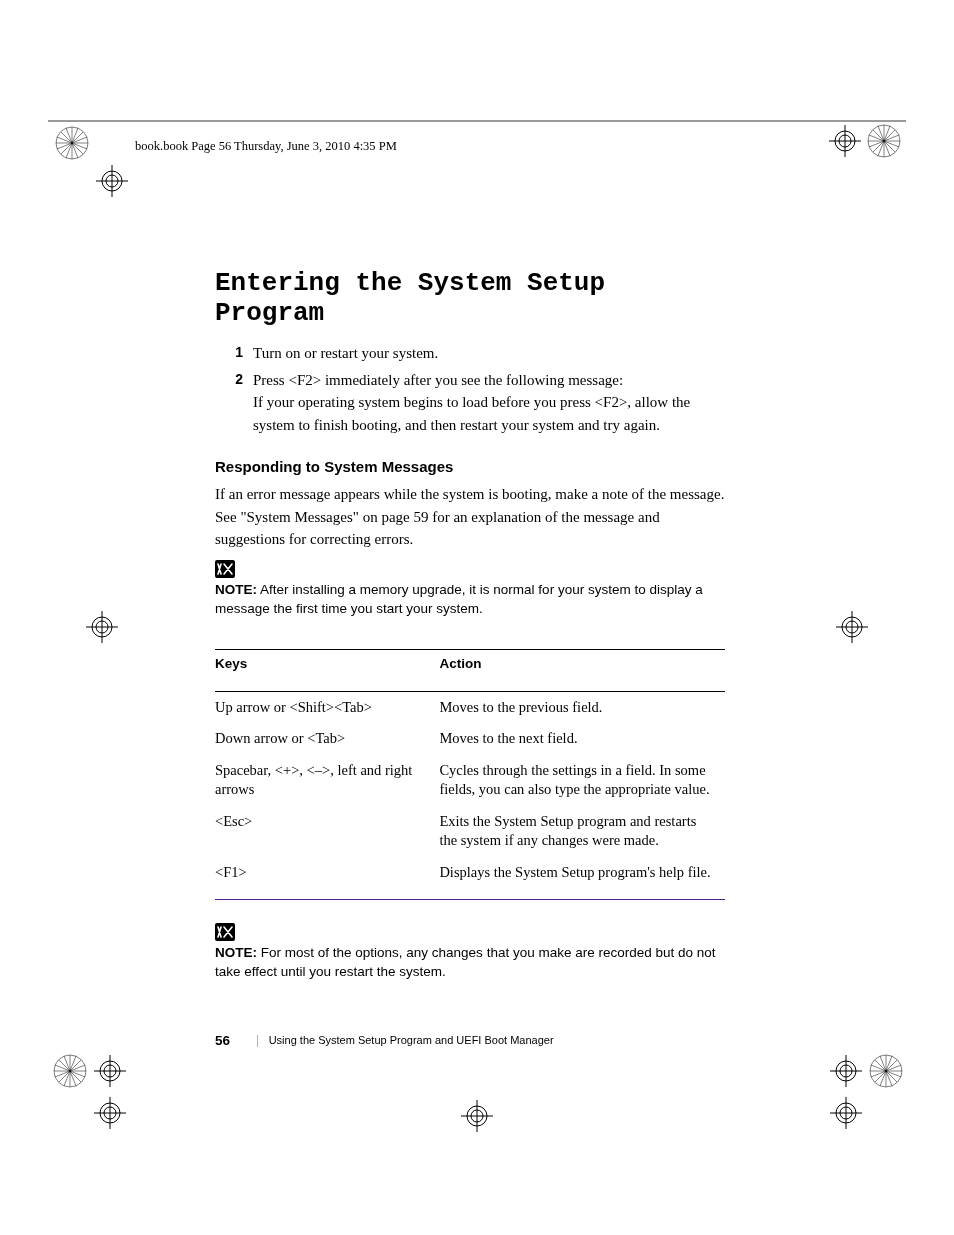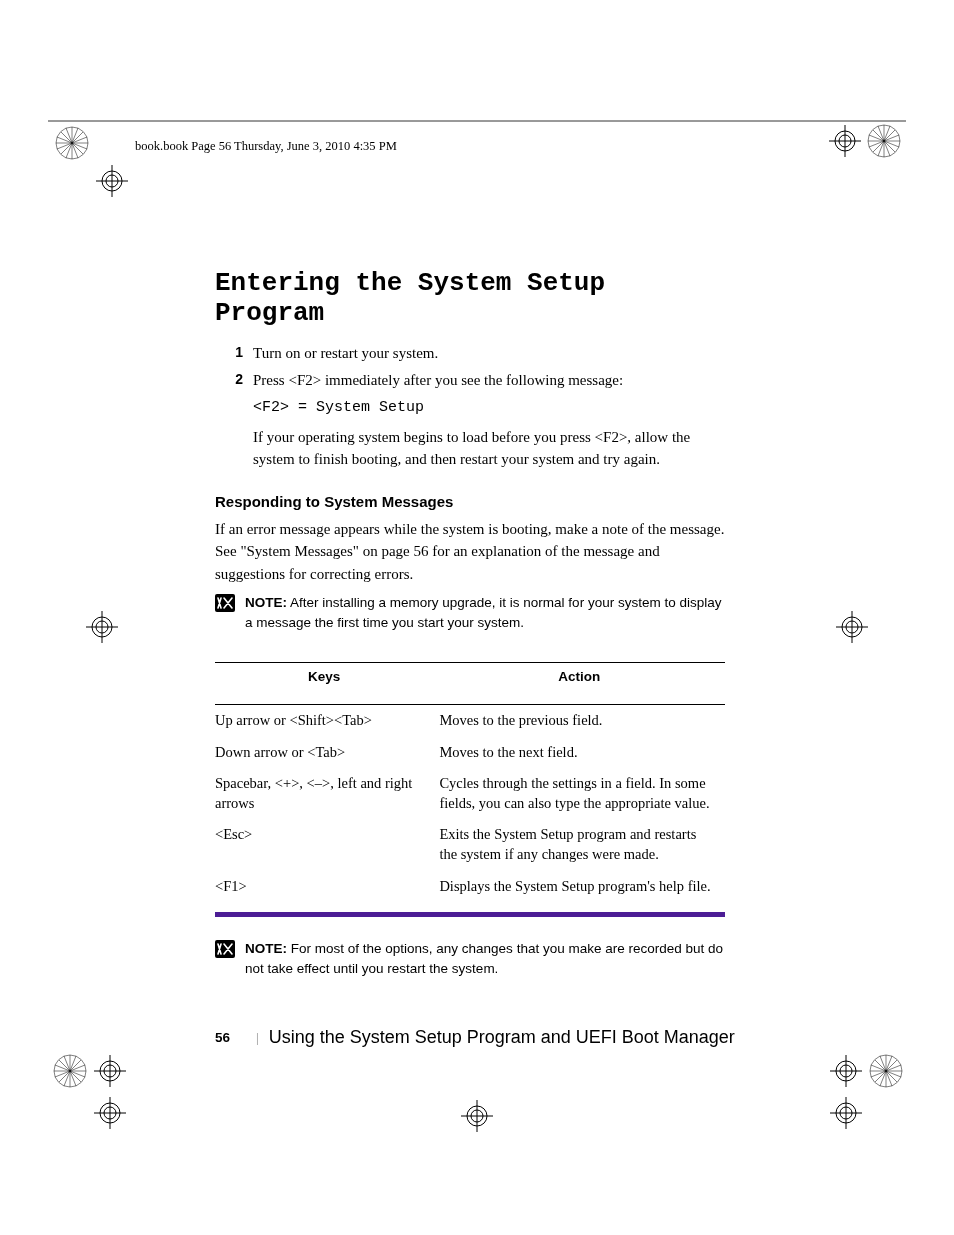--- a/index.html
+++ b/index.html
@@ -71,20 +71,21 @@
   }
   p.body {
     font-size: 15px;
     line-height: 1.5;
     margin: 0 0 8px 0;
   }
   .note-row {
     display: flex;
     align-items: flex-start;
     margin: 8px 0 0 0;
+    flex-direction: column;
   }
   .note-icon {
     width: 20px; height: 18px;
     flex: 0 0 20px;
     margin-right: 10px;
     margin-top: 1px;
   }
   .note-icon svg { display: block; }
   .note-text {
     font-family: "Helvetica Neue", Arial, sans-serif;
@@ -93,35 +94,35 @@
     flex: 1;
   }
   .note-text b { font-weight: 700; }
   table.keys {
     border-collapse: collapse;
     width: 100%;
     margin-top: 30px;
     font-size: 14.5px;
   }
   table.keys th {
-    text-align: center;
+    text-align: left;
     font-family: "Helvetica Neue", Arial, sans-serif;
     font-weight: 700;
     font-size: 13.5px;
     border-top: 1.5px solid #000;
     border-bottom: 1px solid #000;
     padding: 6px 6px 20px 0;
   }
   table.keys td {
     padding: 6px 10px 6px 0;
     vertical-align: top;
     line-height: 1.35;
   }
   table.keys tr.last td {
-    border-bottom: 5px solid #4c1d95;
+    border-bottom: 1px solid #4c1d95;
     padding-bottom: 16px;
   }
   table.keys td:first-child { width: 44%; }
   .footer {
     position: absolute;
     left: 215px;
     bottom: 200px;
     font-size: 13px;
     display: flex;
     align-items: center;
@@ -131,21 +132,21 @@
     font-weight: 700;
     font-size: 13.5px;
     margin-right: 26px;
   }
   .footer .sep {
     color: #888;
     margin: 0 10px 0 0;
   }
   .footer .chap {
     font-family: "Helvetica Neue", Arial, sans-serif;
-    font-size: 18px;
+    font-size: 11px;
   }
 </style>
 </head>
 <body>
 
 <div class="page">
 
   <svg width="954" height="1235" style="position:absolute;left:0;top:0">
 
     <line x1="48" y1="108" x2="906" y2="108" stroke="#000" stroke-width="0.8"></line>
@@ -200,28 +201,27 @@
 
     <ol class="steps">
       <li>
         <span class="num">1</span>
         <div class="step-body">Turn on or restart your system.</div>
       </li>
       <li>
         <span class="num">2</span>
         <div class="step-body">
           <div>Press &lt;F2&gt; immediately after you see the following message:</div>
-          <div class="code">&lt;F2&gt; = System Setup</div>
           <div>If your operating system begins to load before you press &lt;F2&gt;, allow the system to finish booting, and then restart your system and try again.</div>
         </div>
       </li>
     </ol>
 
     <h2 class="sub">Responding to System Messages</h2>
-    <p class="body">If an error message appears while the system is booting, make a note of the message. See "System Messages" on page 56 for an explanation of the message and suggestions for correcting errors.</p>
+    <p class="body">If an error message appears while the system is booting, make a note of the message. See "System Messages" on page 59 for an explanation of the message and suggestions for correcting errors.</p>
 
     <div class="note-row">
       <span class="note-icon">
         <svg viewBox="0 0 20 18">
             <rect x="0" y="0" width="20" height="18" rx="2" fill="#000"></rect>
             <path d="M3 4 L6 14 M6 4 L3 14 M9 4 L17 14 M17 4 L9 14" stroke="#fff" stroke-width="1.6" fill="none" stroke-linecap="round"></path>
           </svg>
       </span>
       <div class="note-text">
         <b>NOTE:</b><span> After installing a memory upgrade, it is normal for your system to display a message the first time you start your system.</span>

